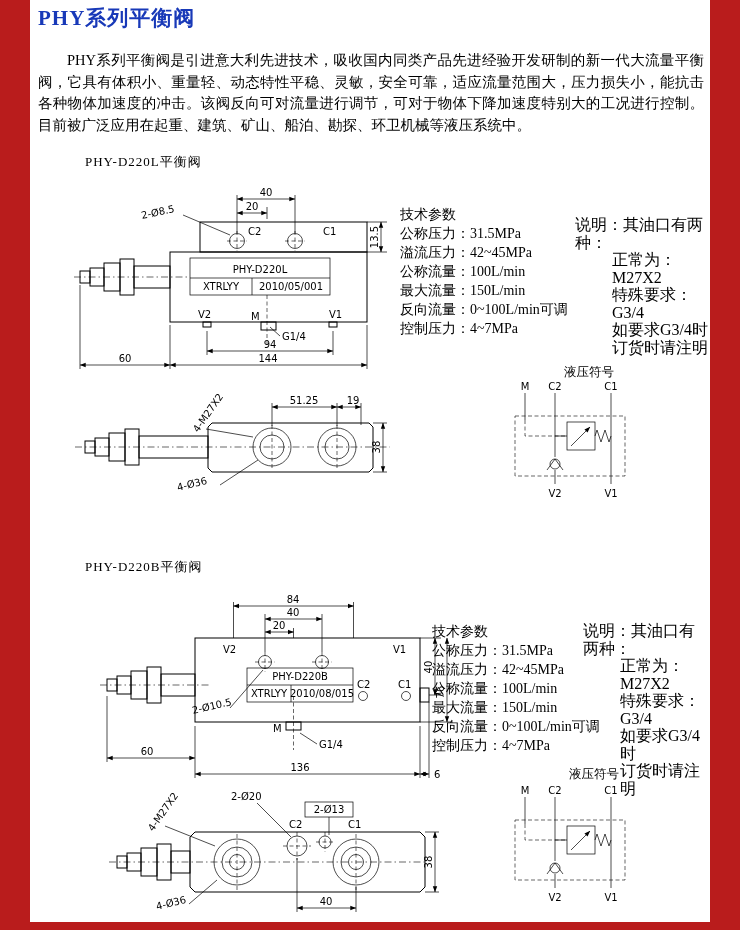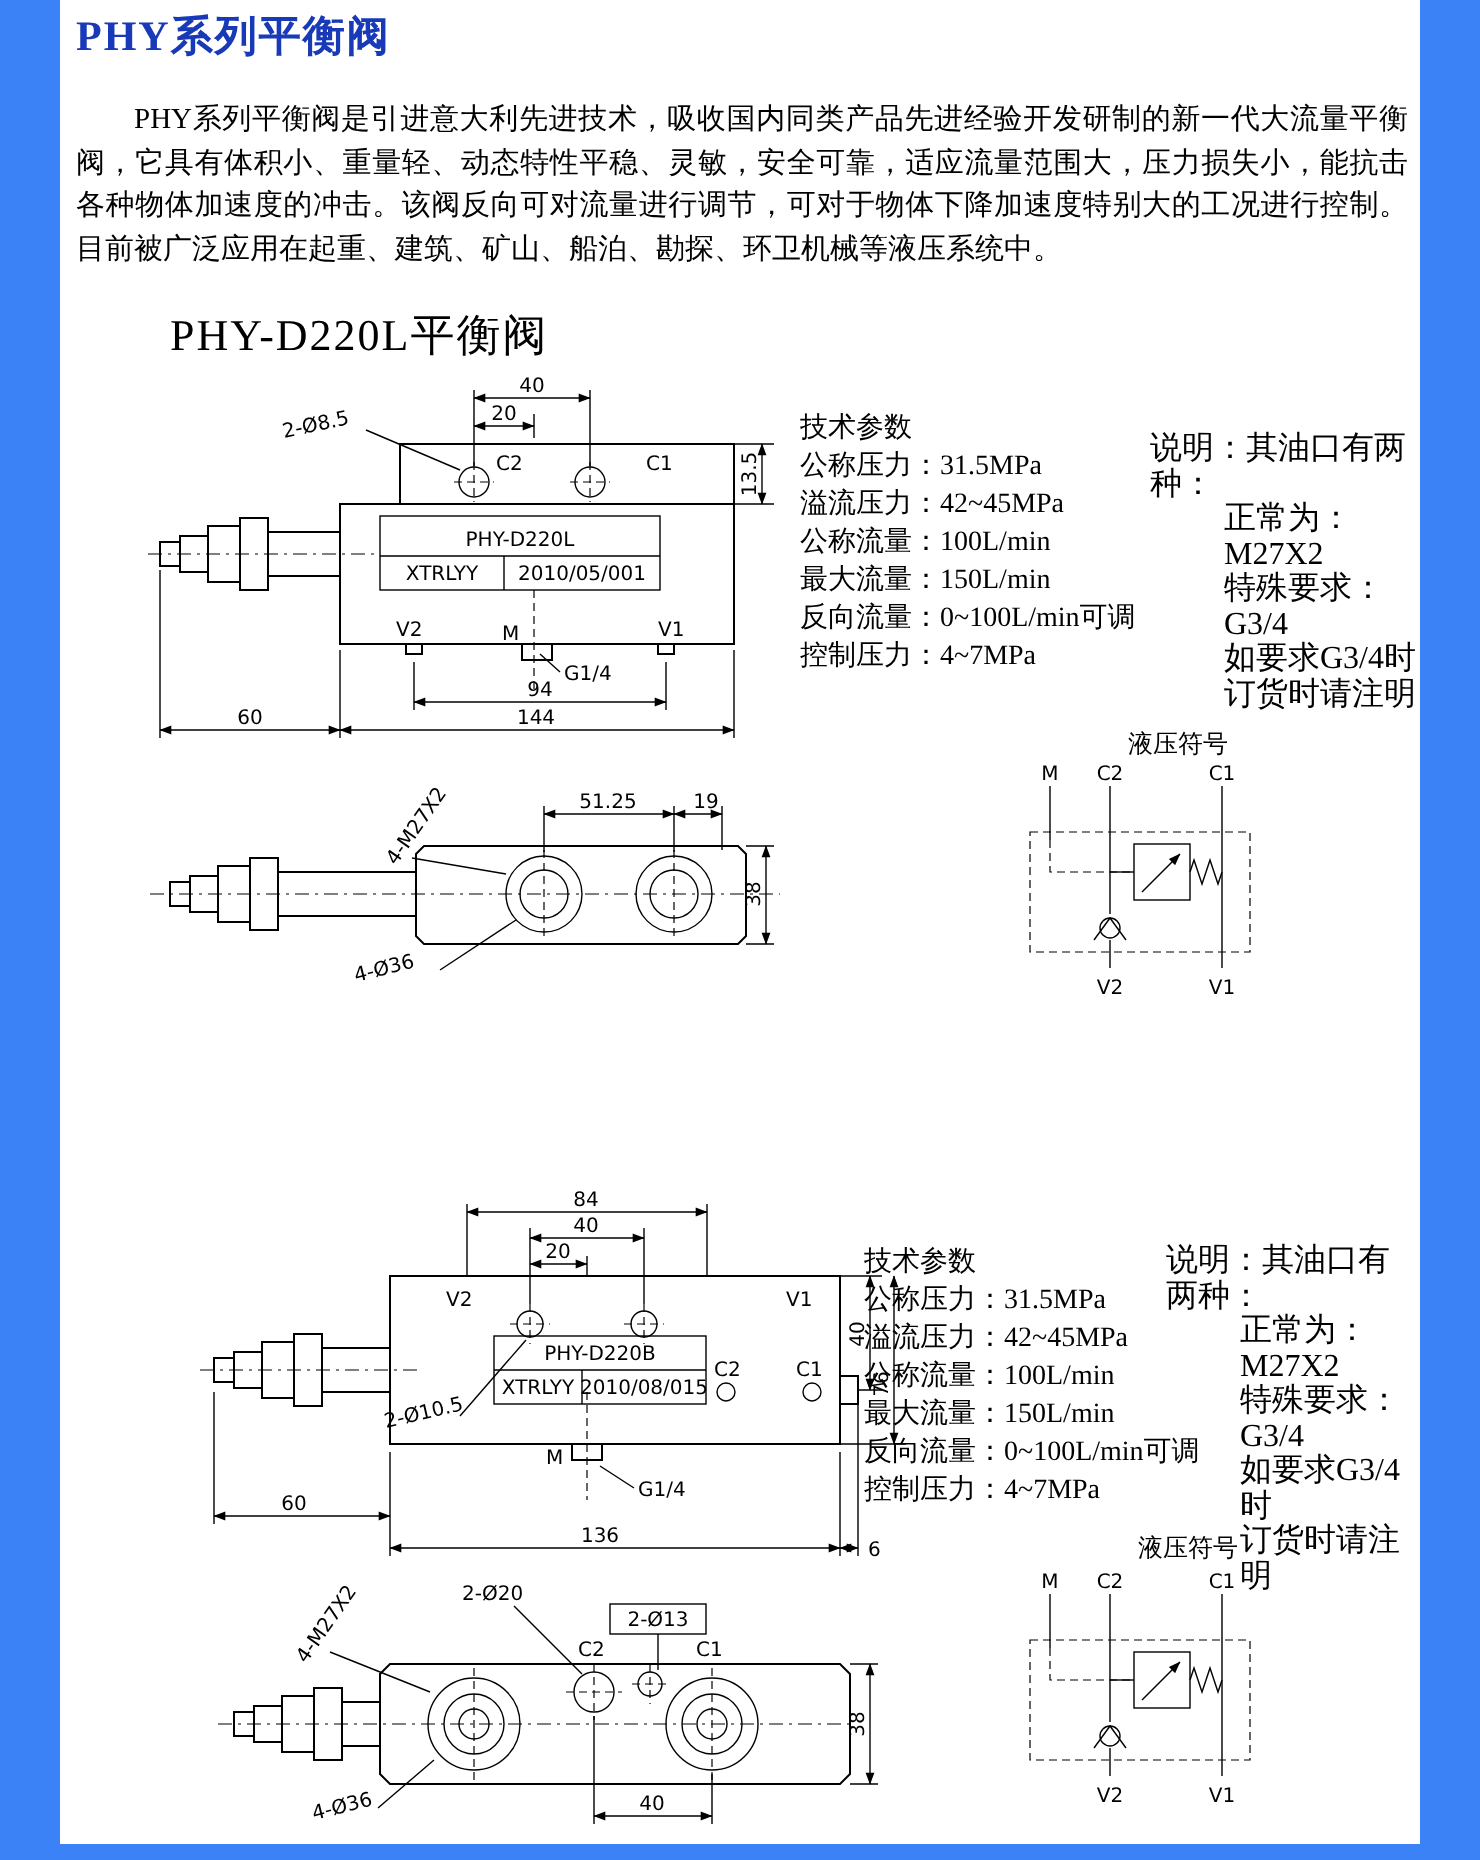--- a/index.html
+++ b/index.html
@@ -1,23 +1,23 @@
 <!DOCTYPE html>
 <html><head>
 <meta charset="utf-8">
 <style>
   * { margin:0; padding:0; box-sizing:border-box; }
   html,body { width:740px; height:930px; }
-  .page { position:relative; width:740px; height:930px; background:#3b82f6;
+  .page { position:relative; width:740px; height:930px; background:#b91c1c;
           font-family:"Liberation Serif","DejaVu Serif",serif; overflow:hidden; }
   .sheet { position:absolute; left:30px; top:0; width:680px; height:922px; background:#ffffff; }
   .abs { position:absolute; }
   .title { font-size:21px; font-weight:bold; color:#1839b8; letter-spacing:1px; }
   .intro { font-size:14.5px; line-height:21.5px; color:#000; text-align:justify; text-indent:2em; }
-  .sec-heading { font-size:22px; font-weight:normal; color:#000; letter-spacing:1px; }
+  .sec-heading { font-size:13px; font-weight:normal; color:#000; letter-spacing:1px; }
   .params { font-size:14px; line-height:19px; color:#000; }
   .notes  { font-size:16px; line-height:17.5px; color:#000; }
   .notes .nl { padding-left:8px;margin-left:29px; }
   .sym-title { font-size:12.5px; color:#000;margin-left:26px; }
   svg.drw { position:absolute; overflow:visible; }
   svg.drw text { font-family:"DejaVu Sans","Liberation Sans",sans-serif; font-size:10px; fill:#000; }
   .ln   { stroke:#000; stroke-width:1; fill:none; }
   .thin { stroke:#000; stroke-width:0.7; fill:none; }
   .dim  { stroke:#000; stroke-width:0.7; fill:none; }
   .dash  { stroke:#000; stroke-width:0.6; fill:none; stroke-dasharray:7 3 1.5 3; }
@@ -172,20 +172,21 @@
         <line class="dim" x1="212" y1="12" x2="277" y2="12" marker-start="url(#a2)" marker-end="url(#a2)"></line>
         <text x="244" y="9" text-anchor="middle">51.25</text>
         <line class="dim" x1="277" y1="12" x2="301" y2="12" marker-start="url(#a2)" marker-end="url(#a2)"></line>
         <text x="293" y="9" text-anchor="middle">19</text>
         <path class="thin" d="M313,28 H327 M313,77 H327"></path>
         <line class="dim" x1="323" y1="28" x2="323" y2="77" marker-start="url(#a2)" marker-end="url(#a2)"></line>
         <text x="320" y="52" text-anchor="middle" transform="rotate(-90 320 52)">38</text>
       </g>
     </svg>
 
+    <h2 class="abs sec-heading" style="left:55px;top:558px;">PHY-D220B平衡阀</h2>
 
     <svg class="drw" style="left:65px;top:592px;" width="360" height="198" viewBox="0 0 360 198">
       <defs>
         <marker id="a3" viewBox="0 0 10 10" refX="9.5" refY="5" markerWidth="9" markerHeight="9" orient="auto-start-reverse">
           <path d="M0.5,1.5 L10,5 L0.5,8.5 z" fill="#000"></path>
         </marker>
       </defs>
       <g>
         <path class="dash" d="M5,93 H115"></path>
         <rect class="ln" x="12" y="87" width="10" height="12"></rect>

